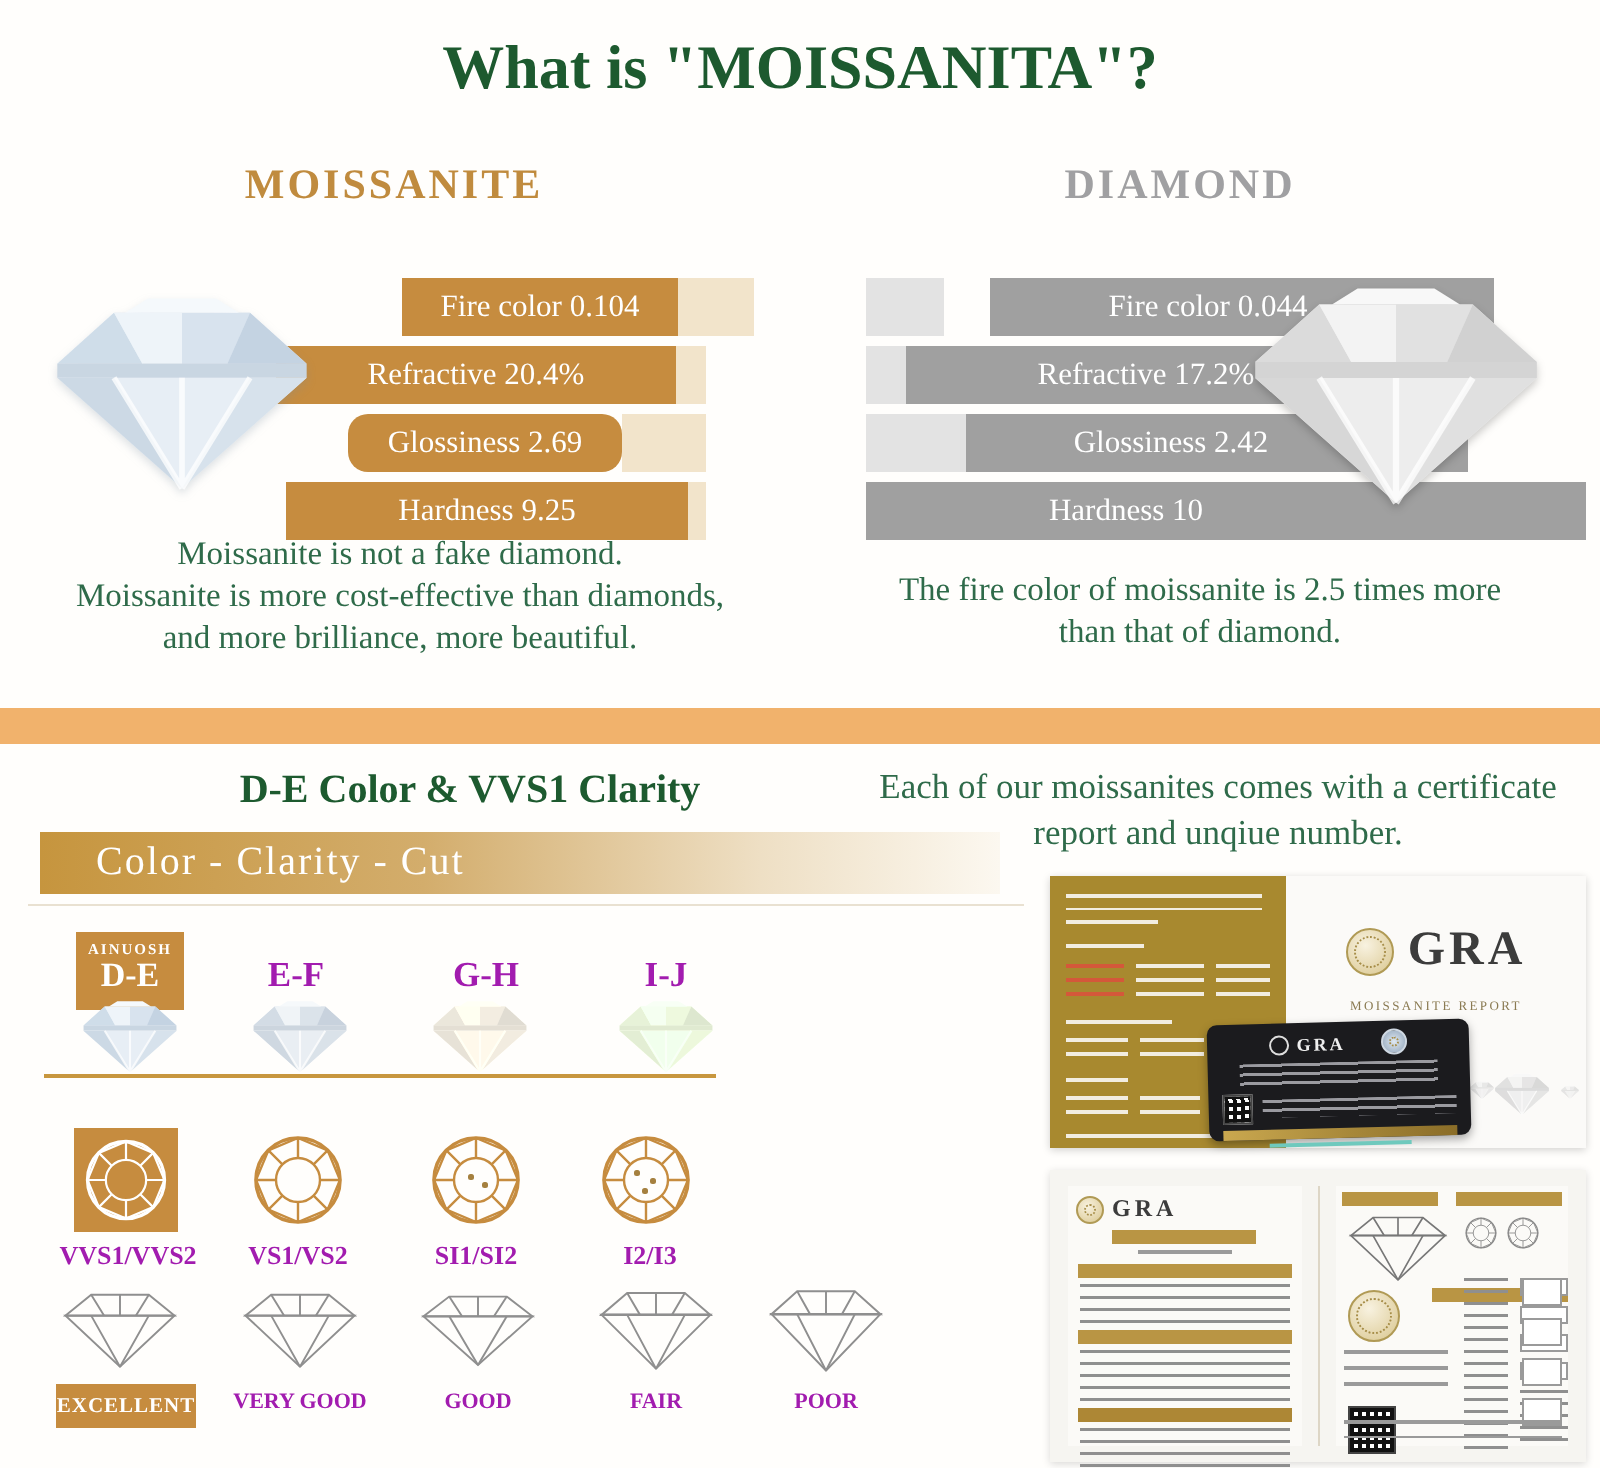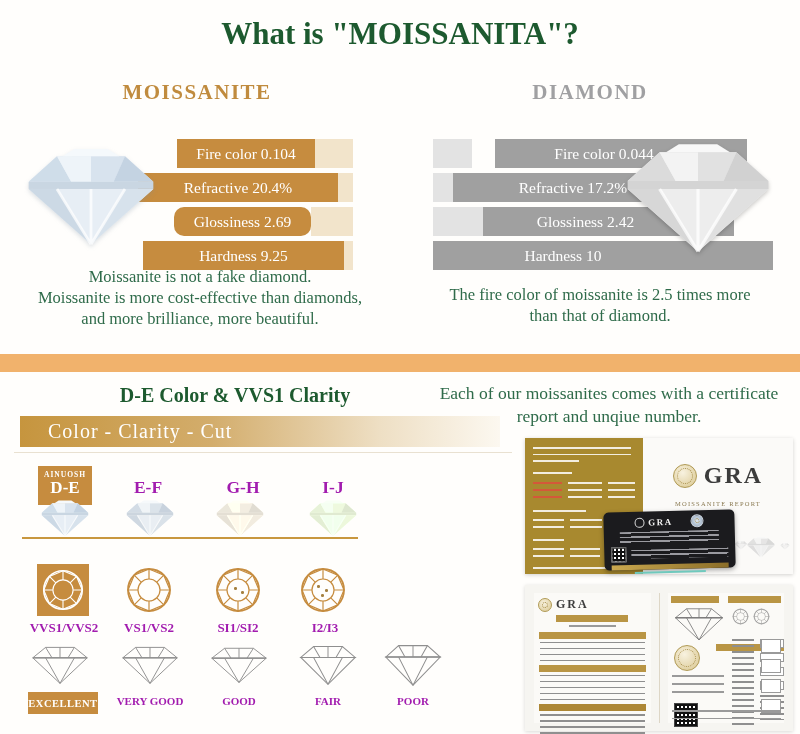--- a/index.html
+++ b/index.html
@@ -119,21 +119,21 @@
   </defs>
 </svg>
 
 <div class="page">
 
   <div class="abs main-title">What is "MOISSANITA"?</div>
 
   <div class="abs col-header moi">MOISSANITE</div>
   <div class="abs col-header dia">DIAMOND</div>
 
-  <div class="abs bar-row gold" style="top:139px;right:447px;">
+  <div class="abs bar-row gold" style="top:139px;right:423px;">
     <div class="bar-fill" style="width:138px;">Fire color 0.104</div>
     <div class="bar-tail" style="width:38px;"></div>
   </div>
   <div class="abs bar-row gold" style="top:173px;right:447px;">
     <div class="bar-fill" style="width:200px;">Refractive 20.4%</div>
     <div class="bar-tail" style="width:15px;"></div>
   </div>
   <div class="abs bar-row gold" style="top:207px;right:447px;">
     <div class="bar-fill" style="width:137px;border-radius:10px;">Glossiness 2.69</div>
     <div class="bar-tail" style="width:42px;"></div>
@@ -149,21 +149,21 @@
   </div>
   <div class="abs bar-row gray" style="top:173px;left:433px;">
     <div class="bar-head" style="width:20px;"></div>
     <div class="bar-fill" style="width:240px;padding-right:50px;">Refractive 17.2%</div>
   </div>
   <div class="abs bar-row gray" style="top:207px;left:433px;">
     <div class="bar-head" style="width:50px;"></div>
     <div class="bar-fill" style="width:205px;padding-right:46px;">Glossiness 2.42</div>
   </div>
   <div class="abs bar-row gray" style="top:241px;left:433px;">
-    <div class="bar-fill" style="width:260px;padding-right:80px;">Hardness 10</div>
+    <div class="bar-fill" style="width:260px;padding-right:100px;">Hardness 10</div>
   </div>
 
   <svg class="abs gem-photo" style="left:6px;top:129px;width:170px;height:134px;">
       <use href="#gem-side"></use>
     </svg>
   <svg class="abs gem-photo" style="left:602px;top:126px;width:192px;height:142px;filter:saturate(0) drop-shadow(0 2px 2px rgba(0,0,0,.2));">
       <use href="#gem-side"></use>
     </svg>
 
   <div class="abs desc moi">Moissanite is not a fake diamond.

